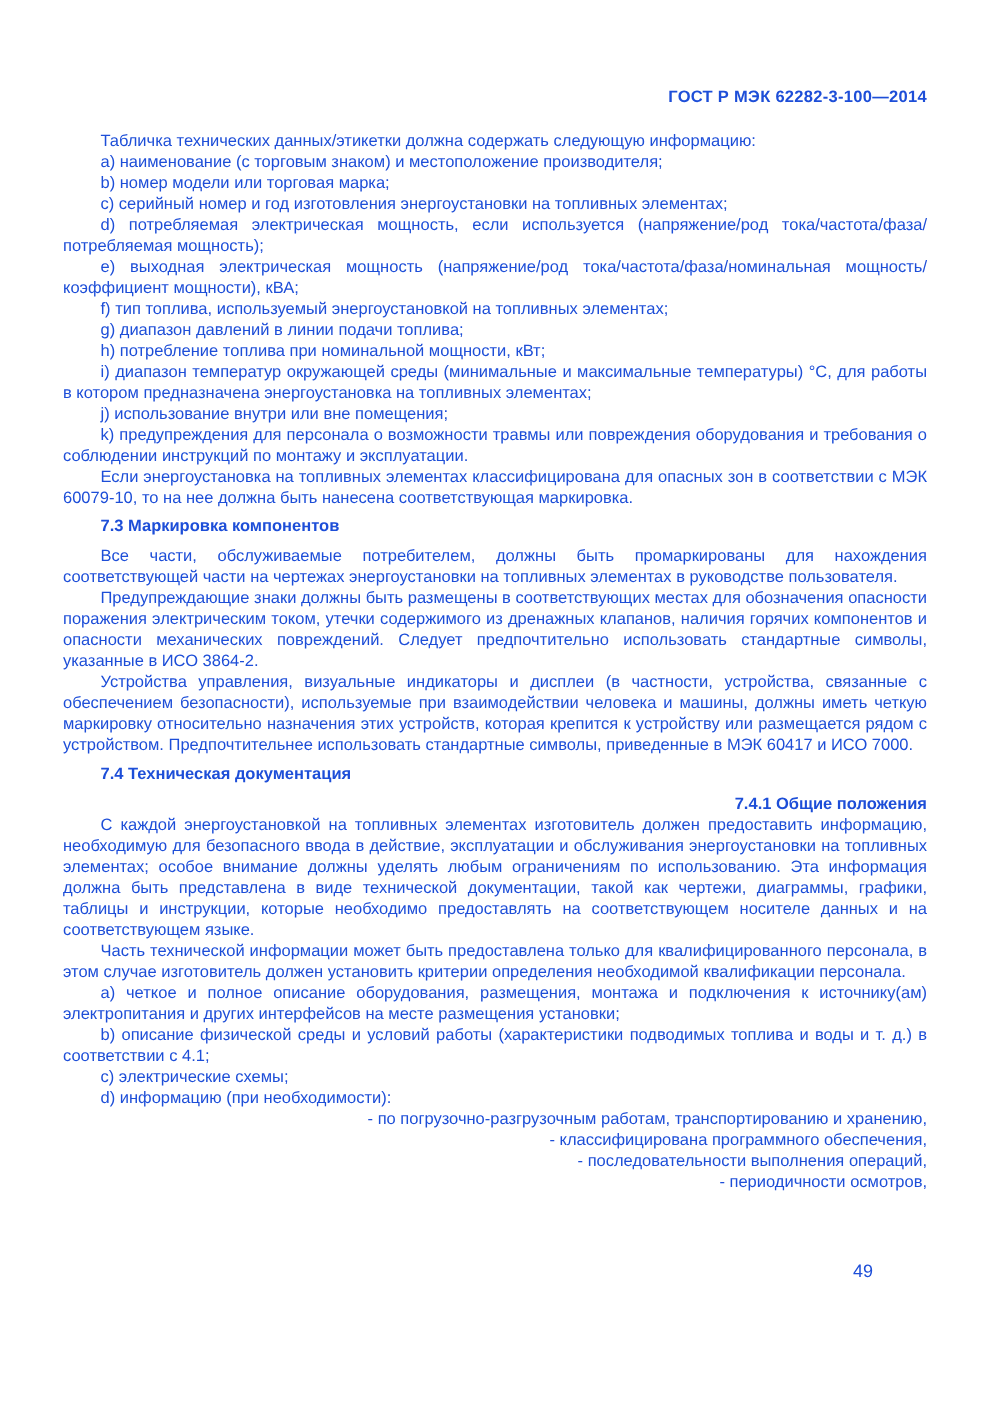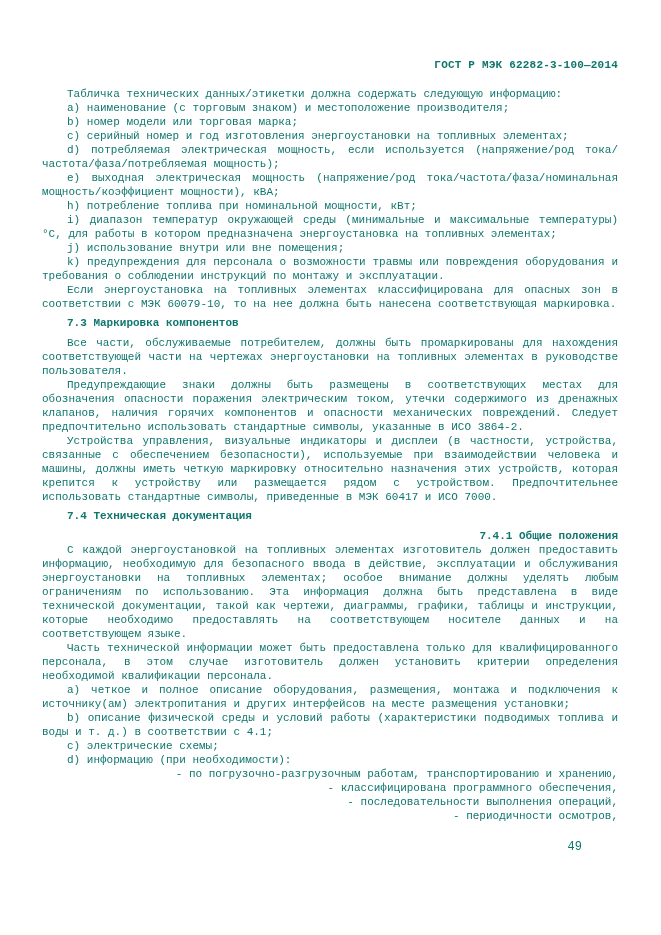--- a/index.html
+++ b/index.html
@@ -2,22 +2,22 @@
 <html><head>
 <meta charset="utf-8">
 <style>
   * { margin: 0; padding: 0; box-sizing: border-box; }
   html, body { background: #ffffff; }
   .page {
     position: relative;
     width: 661px;
     height: 935px;
     background: #ffffff;
-    font-family: Liberation Mono, monospace;
-    color: #0f766e;
+    font-family: Liberation Sans, sans-serif;
+    color: #1d4ed8;
     overflow: hidden;
   }
   .doc-header {
     position: absolute;
     top: 59px;
     left: 42px;
     width: 576px;
     text-align: right;
     font-weight: bold;
     font-size: 11px;
@@ -65,20 +65,22 @@
 <div class="page">
   <div class="doc-header">ГОСТ Р МЭК 62282-3-100—2014</div>
 
   <div class="doc-body" id="doc-body">
       <div class="para">Табличка технических данных/этикетки должна содержать следующую информацию:</div>
       <div class="para">a) наименование (с торговым знаком) и местоположение производителя;</div>
       <div class="para">b) номер модели или торговая марка;</div>
       <div class="para">c) серийный номер и год изготовления энергоустановки на топливных элементах;</div>
       <div class="para">d) потребляемая электрическая мощность, если используется (напряжение/род тока/частота/фаза/потребляемая мощность);</div>
       <div class="para">e) выходная электрическая мощность (напряжение/род тока/частота/фаза/номинальная мощность/коэффициент мощности), кВА;</div>
+      <div class="para">f) тип топлива, используемый энергоустановкой на топливных элементах;</div>
+      <div class="para">g) диапазон давлений в линии подачи топлива;</div>
       <div class="para">h) потребление топлива при номинальной мощности, кВт;</div>
       <div class="para">i) диапазон температур окружающей среды (минимальные и максимальные температуры) °С, для работы в котором предназначена энергоустановка на топливных элементах;</div>
       <div class="para">j) использование внутри или вне помещения;</div>
       <div class="para">k) предупреждения для персонала о возможности травмы или повреждения оборудования и требования о соблюдении инструкций по монтажу и эксплуатации.</div>
       <div class="para">Если энергоустановка на топливных элементах классифицирована для опасных зон в соответствии с МЭК 60079-10, то на нее должна быть нанесена соответствующая маркировка.</div>
       <div class="heading">7.3 Маркировка компонентов</div>
       <div class="para">Все части, обслуживаемые потребителем, должны быть промаркированы для нахождения соответствующей части на чертежах энергоустановки на топливных элементах в руководстве пользователя.</div>
       <div class="para">Предупреждающие знаки должны быть размещены в соответствующих местах для обозначения опасности поражения электрическим током, утечки содержимого из дренажных клапанов, наличия горячих компонентов и опасности механических повреждений. Следует предпочтительно использовать стандартные символы, указанные в ИСО 3864-2.</div>
       <div class="para">Устройства управления, визуальные индикаторы и дисплеи (в частности, устройства, связанные с обеспечением безопасности), используемые при взаимодействии человека и машины, должны иметь четкую маркировку относительно назначения этих устройств, которая крепится к устройству или размещается рядом с устройством. Предпочтительнее использовать стандартные символы, приведенные в МЭК 60417 и ИСО 7000.</div>
       <div class="heading">7.4 Техническая документация</div>

